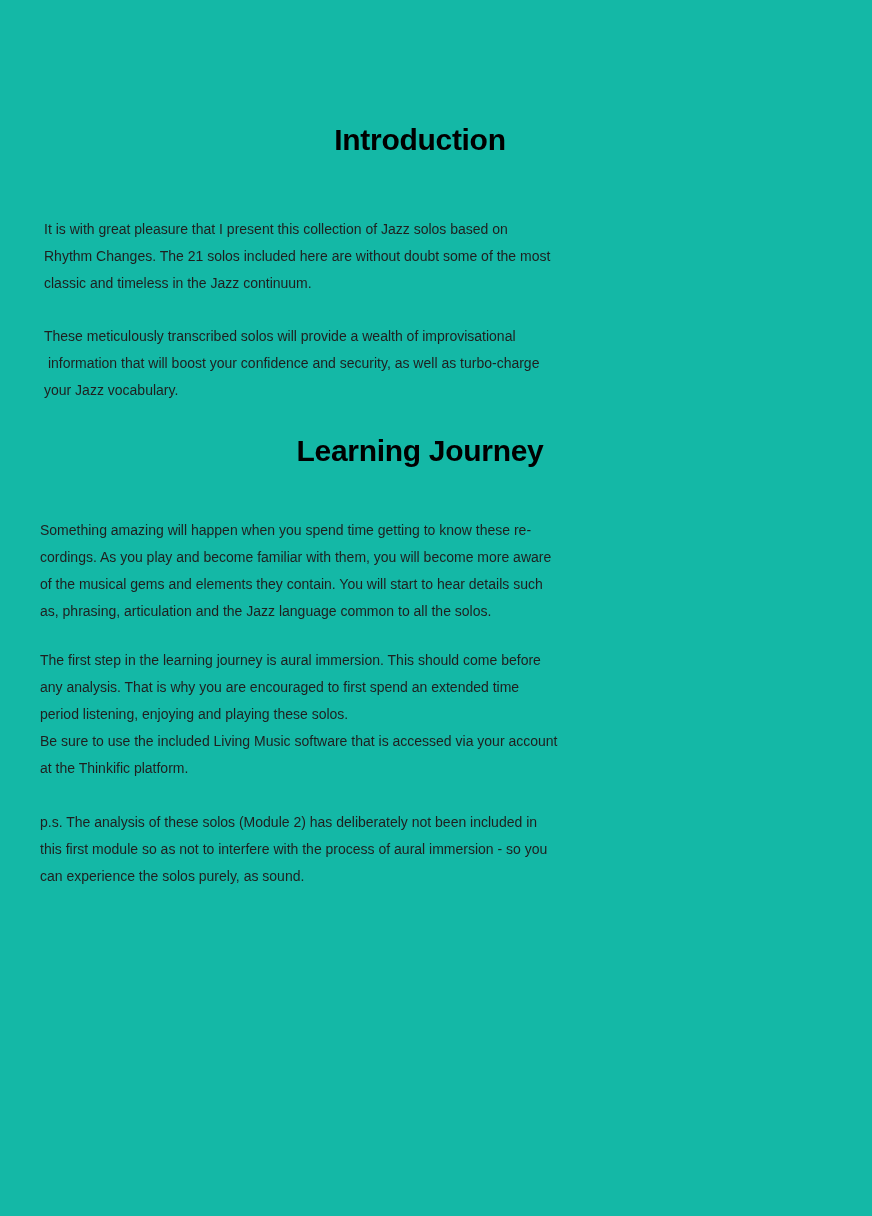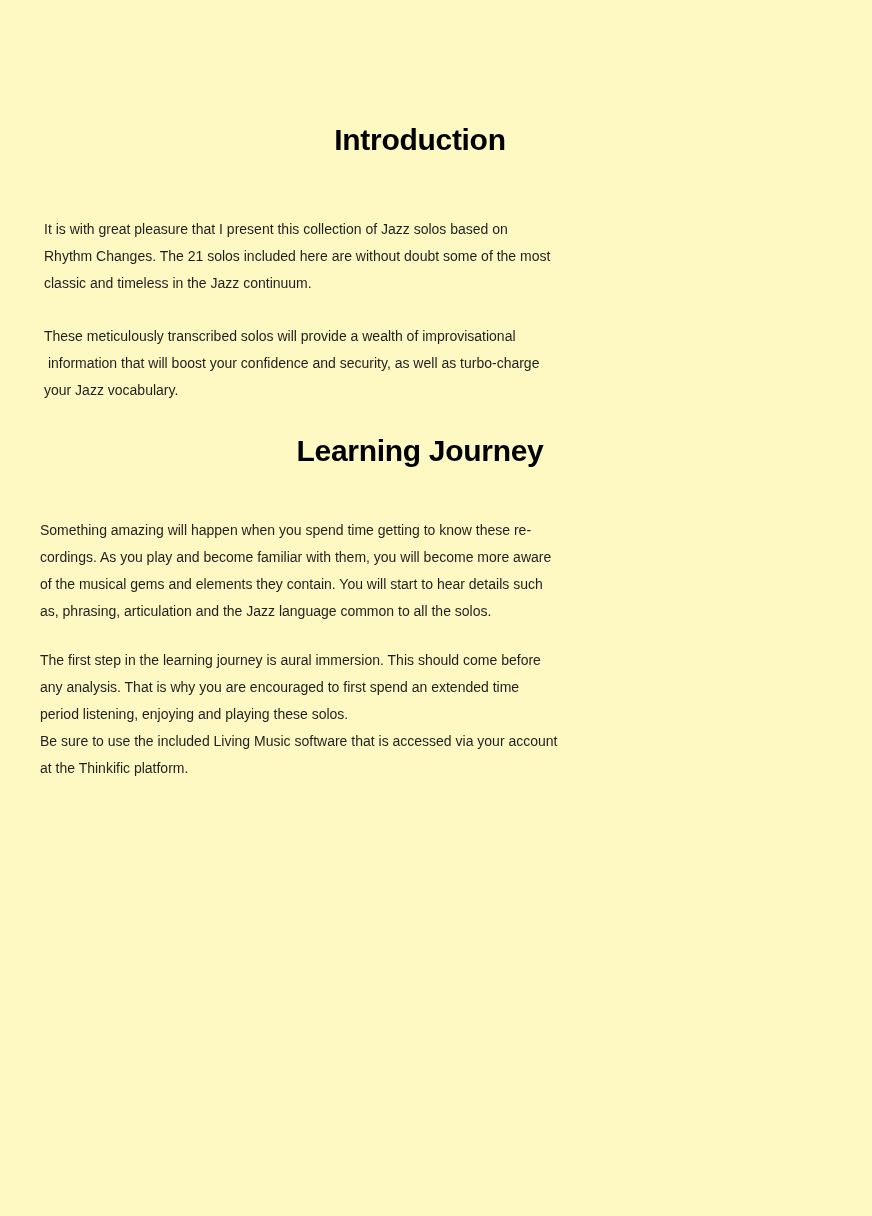--- a/index.html
+++ b/index.html
@@ -5,21 +5,21 @@
   html, body {
     margin: 0;
     padding: 0;
     background: #ffffff;
   }
   .page {
     position: relative;
     width: 872px;
     height: 1216px;
     box-sizing: border-box;
-    background: #fef9c3;
+    background: #14b8a6;
     overflow: hidden;
     padding-top: 121px;
     font-family: "Liberation Sans", sans-serif;
   }
   .heading {
     width: 840px;
     margin: 0;
     text-align: center;
     font-size: 30px;
     line-height: 38px;
@@ -75,15 +75,18 @@
 of the musical gems and elements they contain. You will start to hear details such
 as, phrasing, articulation and the Jazz language common to all the solos.</p>
 
     <p class="para para-journey-1">The first step in the learning journey is aural immersion. This should come before
 any analysis. That is why you are encouraged to first spend an extended time
 period listening, enjoying and playing these solos.
 Be sure to use the included Living Music software that is accessed via your account
 at the Thinkific platform.</p>
 
 
+    <p class="para para-ps">p.s. The analysis of these solos (Module 2) has deliberately not been included in
+this first module so as not to interfere with the process of aural immersion - so you
+can experience the solos purely, as sound.</p>
   </div>
 
 </div>
 
 </body></html>

